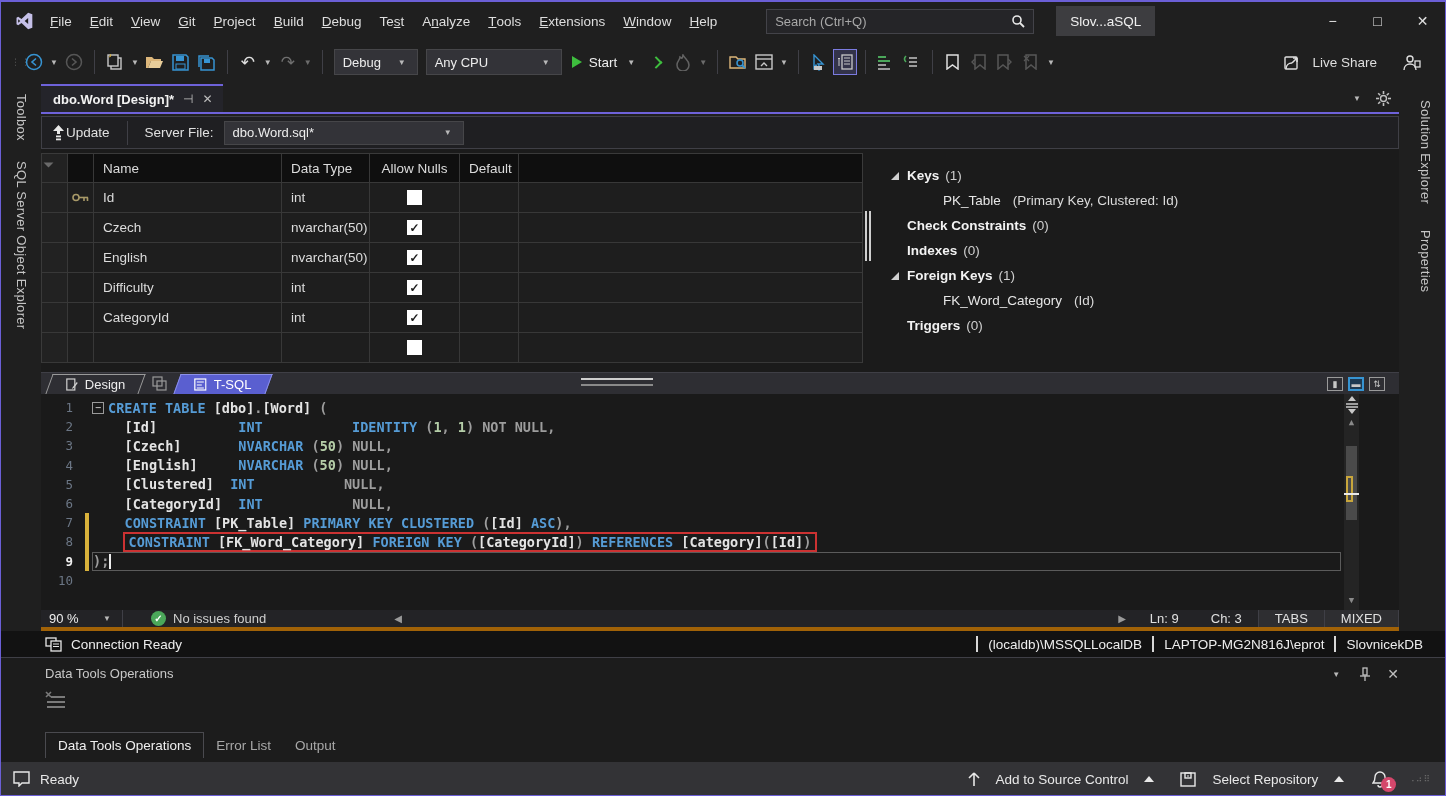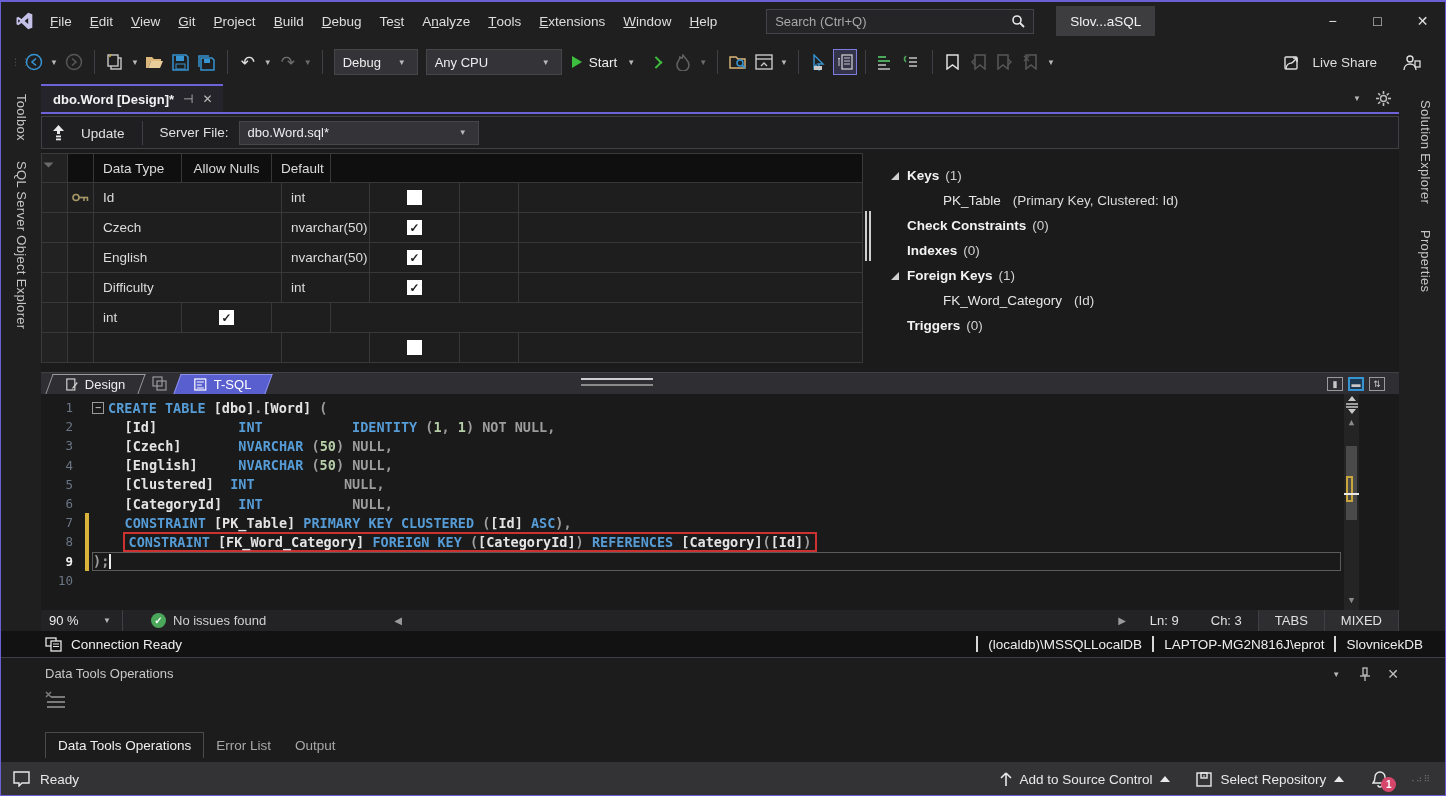--- a/index.html
+++ b/index.html
@@ -105,21 +105,21 @@
   .cursor{display:inline-block;width:2px;height:15px;background:#EDEDED;vertical-align:-2px}
   .vscroll{position:absolute;right:40px;top:0;bottom:0;width:15px;background:#242424;display:flex;
            flex-direction:column;align-items:center}
   .vscroll .arr{color:#8A8A8A;font-size:9px;padding:3px 0}
   .vthumb{position:absolute;top:52px;height:74px;width:11px;left:2px;background:#4A4A4A}
   .vmark{position:absolute;top:82px;left:2px;width:7px;height:26px;border:2px solid #C8A63C}
   .vline{position:absolute;top:99px;left:0;width:15px;height:2px;background:#EAEAEA}
   .split-grip{padding-top:2px;color:#C8C8C8}
   
   .ed-status{height:23px;flex:none;background:#232326;display:flex;align-items:center;font-size:13px;color:#CFCFCF;
-             border-bottom:2px solid #a16207}
+             border-bottom:6px solid #a16207}
   .zoombox{width:82px;height:100%;display:flex;align-items:center;padding:0 8px;border-right:1px solid #3F3F46;color:#EDEDED}
   .zoombox .caret{margin-left:auto}
   .issues{display:flex;align-items:center;gap:7px;margin-left:28px}
   .chk-circ{width:15px;height:15px;border-radius:50%;background:#4BA75A;color:#FFF;font-size:10px;display:flex;
             align-items:center;justify-content:center;font-weight:bold}
   .hs-arrow{color:#9A9A9A;font-size:10px;padding:0 8px}
   .ln-ch{padding:0 16px;color:#E0E0E0}
   .mode-box{height:100%;display:flex;align-items:center;padding:0 16px;border-left:1px solid #3F3F46;
             background:#2E2E31;color:#E0E0E0}
   .mode-box:last-child{border-right:1px solid #3F3F46}
@@ -136,21 +136,21 @@
   .ops-ctrls{position:absolute;right:46px;top:8px;display:flex;align-items:center;gap:16px;color:#C0C0C0}
   .ops-icon{margin-top:10px;color:#7A7A7A}
   .ops-tabs{position:absolute;left:44px;bottom:4px;display:flex;align-items:stretch;height:26px;font-size:13.5px}
   .ops-tab{display:flex;align-items:center;padding:0 12px;color:#A8A8A8}
   .ops-tab.active{border:1px solid #4A4A4F;border-bottom:none;background:#1C1C1C;color:#EFEFEF}
   
   .statusbar{height:34px;flex:none;background:#333336;display:flex;align-items:center;padding:0 14px 0 12px;
              font-size:13.5px;color:#E8E8E8;margin-top:auto}
   .sb-left{display:flex;align-items:center;gap:10px}
   .sb-right{margin-left:auto;display:flex;align-items:center;gap:10px}
-  .sb-item{display:flex;align-items:center;gap:8px;padding:0 8px}
+  .sb-item{display:flex;align-items:center;gap:16px;padding:0 8px}
   .tri-up{width:0;height:0;border-left:5px solid transparent;border-right:5px solid transparent;border-bottom:6px solid #E8E8E8}
   .bell-wrap{position:relative;margin-left:10px}
   .badge{position:absolute;right:-8px;bottom:-4px;width:15px;height:15px;border-radius:50%;background:#D4476B;
          color:#FFF;font-size:10px;display:flex;align-items:center;justify-content:center;font-weight:bold}
   .grip-corner{color:#6A6A6A;font-size:9px;letter-spacing:1px;margin-left:10px}
 </style>
 </head>
 <body>
 
 <div class="vs">
@@ -386,21 +386,21 @@
                   <line x1="10.8" y1="10.8" x2="12.8" y2="12.8"></line>
                   <line x1="12.8" y1="2.2" x2="10.8" y2="4.2"></line>
                   <line x1="2.2" y1="12.8" x2="4.2" y2="10.8"></line>
                 </g>
               </svg>
           </span>
         </div>
       </div>
 
       <div class="designer-bar">
-        <span style="display:flex;align-items:flex-end;gap:16px">
+        <span style="display:flex;align-items:center;gap:1px">
           <svg width="13" height="16" viewBox="0 0 13 16">
               <path d="M6.5 0L12 6H8v3H5V6H1L6.5 0z" fill="#E8E8E8"></path>
               <rect x="4" y="10.5" width="5" height="1.8" fill="#E8E8E8"></rect>
               <rect x="4" y="13.5" width="5" height="1.8" fill="#E8E8E8"></rect>
             </svg>
           <span>Update</span>
         </span>
         <span class="tb-sep"></span>
         <span>Server File:</span>
         <div class="script-select">
@@ -409,20 +409,21 @@
         </div>
       </div>
 
       <div class="designer-split">
         <div class="grid" id="grid">
             <div class="g-row hdr">
               <div class="g-cell c-sel">
                 <span class="hdr-tri"></span>
               </div>
               <div class="g-cell c-ic"></div>
+              <div class="g-cell c-name">Name</div>
               <div class="g-cell c-type">Data Type</div>
               <div class="g-cell c-null">Allow Nulls</div>
               <div class="g-cell c-def">Default</div>
               <div class="g-cell c-fill"></div>
             </div>
             <div class="g-row">
               <div class="g-cell c-sel"></div>
               <div class="g-cell c-ic">
                 <svg width="17" height="11" viewBox="0 0 17 11">
                   <circle cx="4" cy="5.5" r="3" fill="none" stroke="#A89968" stroke-width="1.6"></circle>
@@ -468,20 +469,21 @@
               <div class="g-cell c-type">int</div>
               <div class="g-cell c-null">
                 <div class="cb">✓</div>
               </div>
               <div class="g-cell c-def"></div>
               <div class="g-cell c-fill"></div>
             </div>
             <div class="g-row">
               <div class="g-cell c-sel"></div>
               <div class="g-cell c-ic"></div>
+              <div class="g-cell c-name">CategoryId</div>
               <div class="g-cell c-type">int</div>
               <div class="g-cell c-null">
                 <div class="cb">✓</div>
               </div>
               <div class="g-cell c-def"></div>
               <div class="g-cell c-fill"></div>
             </div>
             <div class="g-row">
               <div class="g-cell c-sel"></div>
               <div class="g-cell c-ic"></div>

